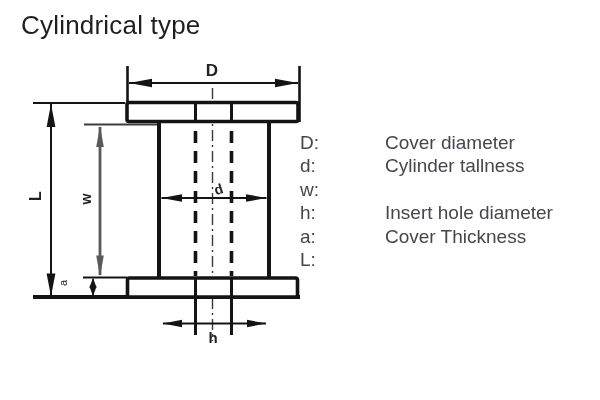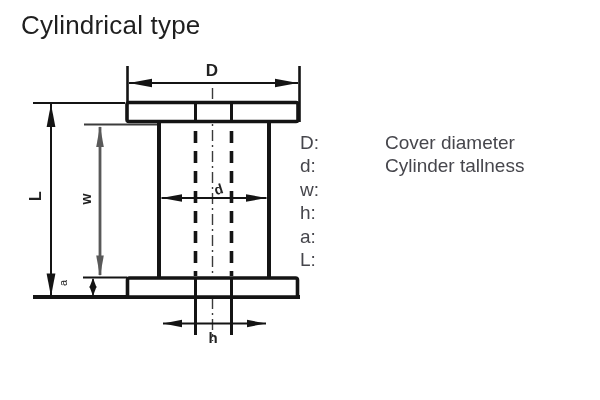--- a/index.html
+++ b/index.html
@@ -34,23 +34,25 @@
   </div>
   <div class="legend-row">
     <span class="legend-sym">d:</span>
     <span class="legend-desc">Cylinder tallness</span>
   </div>
   <div class="legend-row">
     <span class="legend-sym">w:</span>
   </div>
   <div class="legend-row">
     <span class="legend-sym">h:</span>
+    <span class="legend-desc">Insert hole diameter</span>
   </div>
   <div class="legend-row">
     <span class="legend-sym">a:</span>
+    <span class="legend-desc">Cover Thickness</span>
   </div>
   <div class="legend-row">
     <span class="legend-sym">L:</span>
   </div>
 </div>
 
 <svg class="diagram-svg" width="600" height="400" viewBox="0 0 600 400">
 
   <g>
     <line x1="212.5" y1="88" x2="212.5" y2="341" stroke="#3a3a3a" stroke-width="1.4" stroke-dasharray="11 4 2 4"></line>

